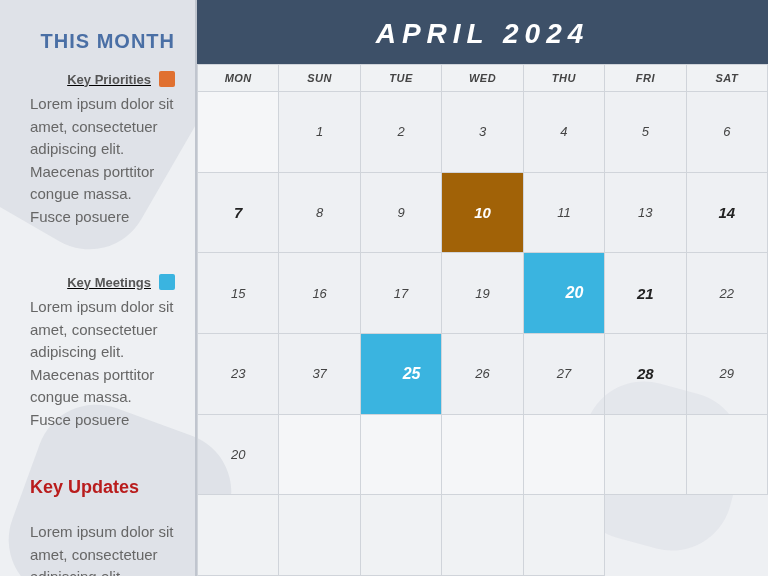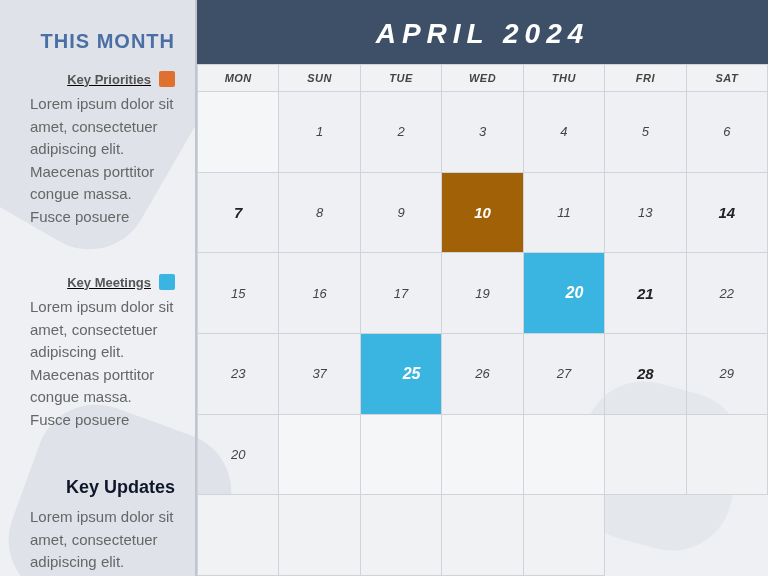--- a/index.html
+++ b/index.html
@@ -99,23 +99,23 @@
 
     .sidebar-divider {
       height: 1px;
       background: #ccc;
       margin: 14px 0;
     }
 
     .key-updates-title {
       font-size: 18px;
       font-weight: 700;
-      color: #0f172a;
-      text-align: right;
-      margin-bottom: 8px;
+      color: #b91c1c;
+      text-align: left;
+      margin-bottom: 23px;
     }
 
     
     .calendar-area {
       flex: 1;
       padding: 0 0 0 0;
       display: flex;
       flex-direction: column;
       font-style: italic;
     }

